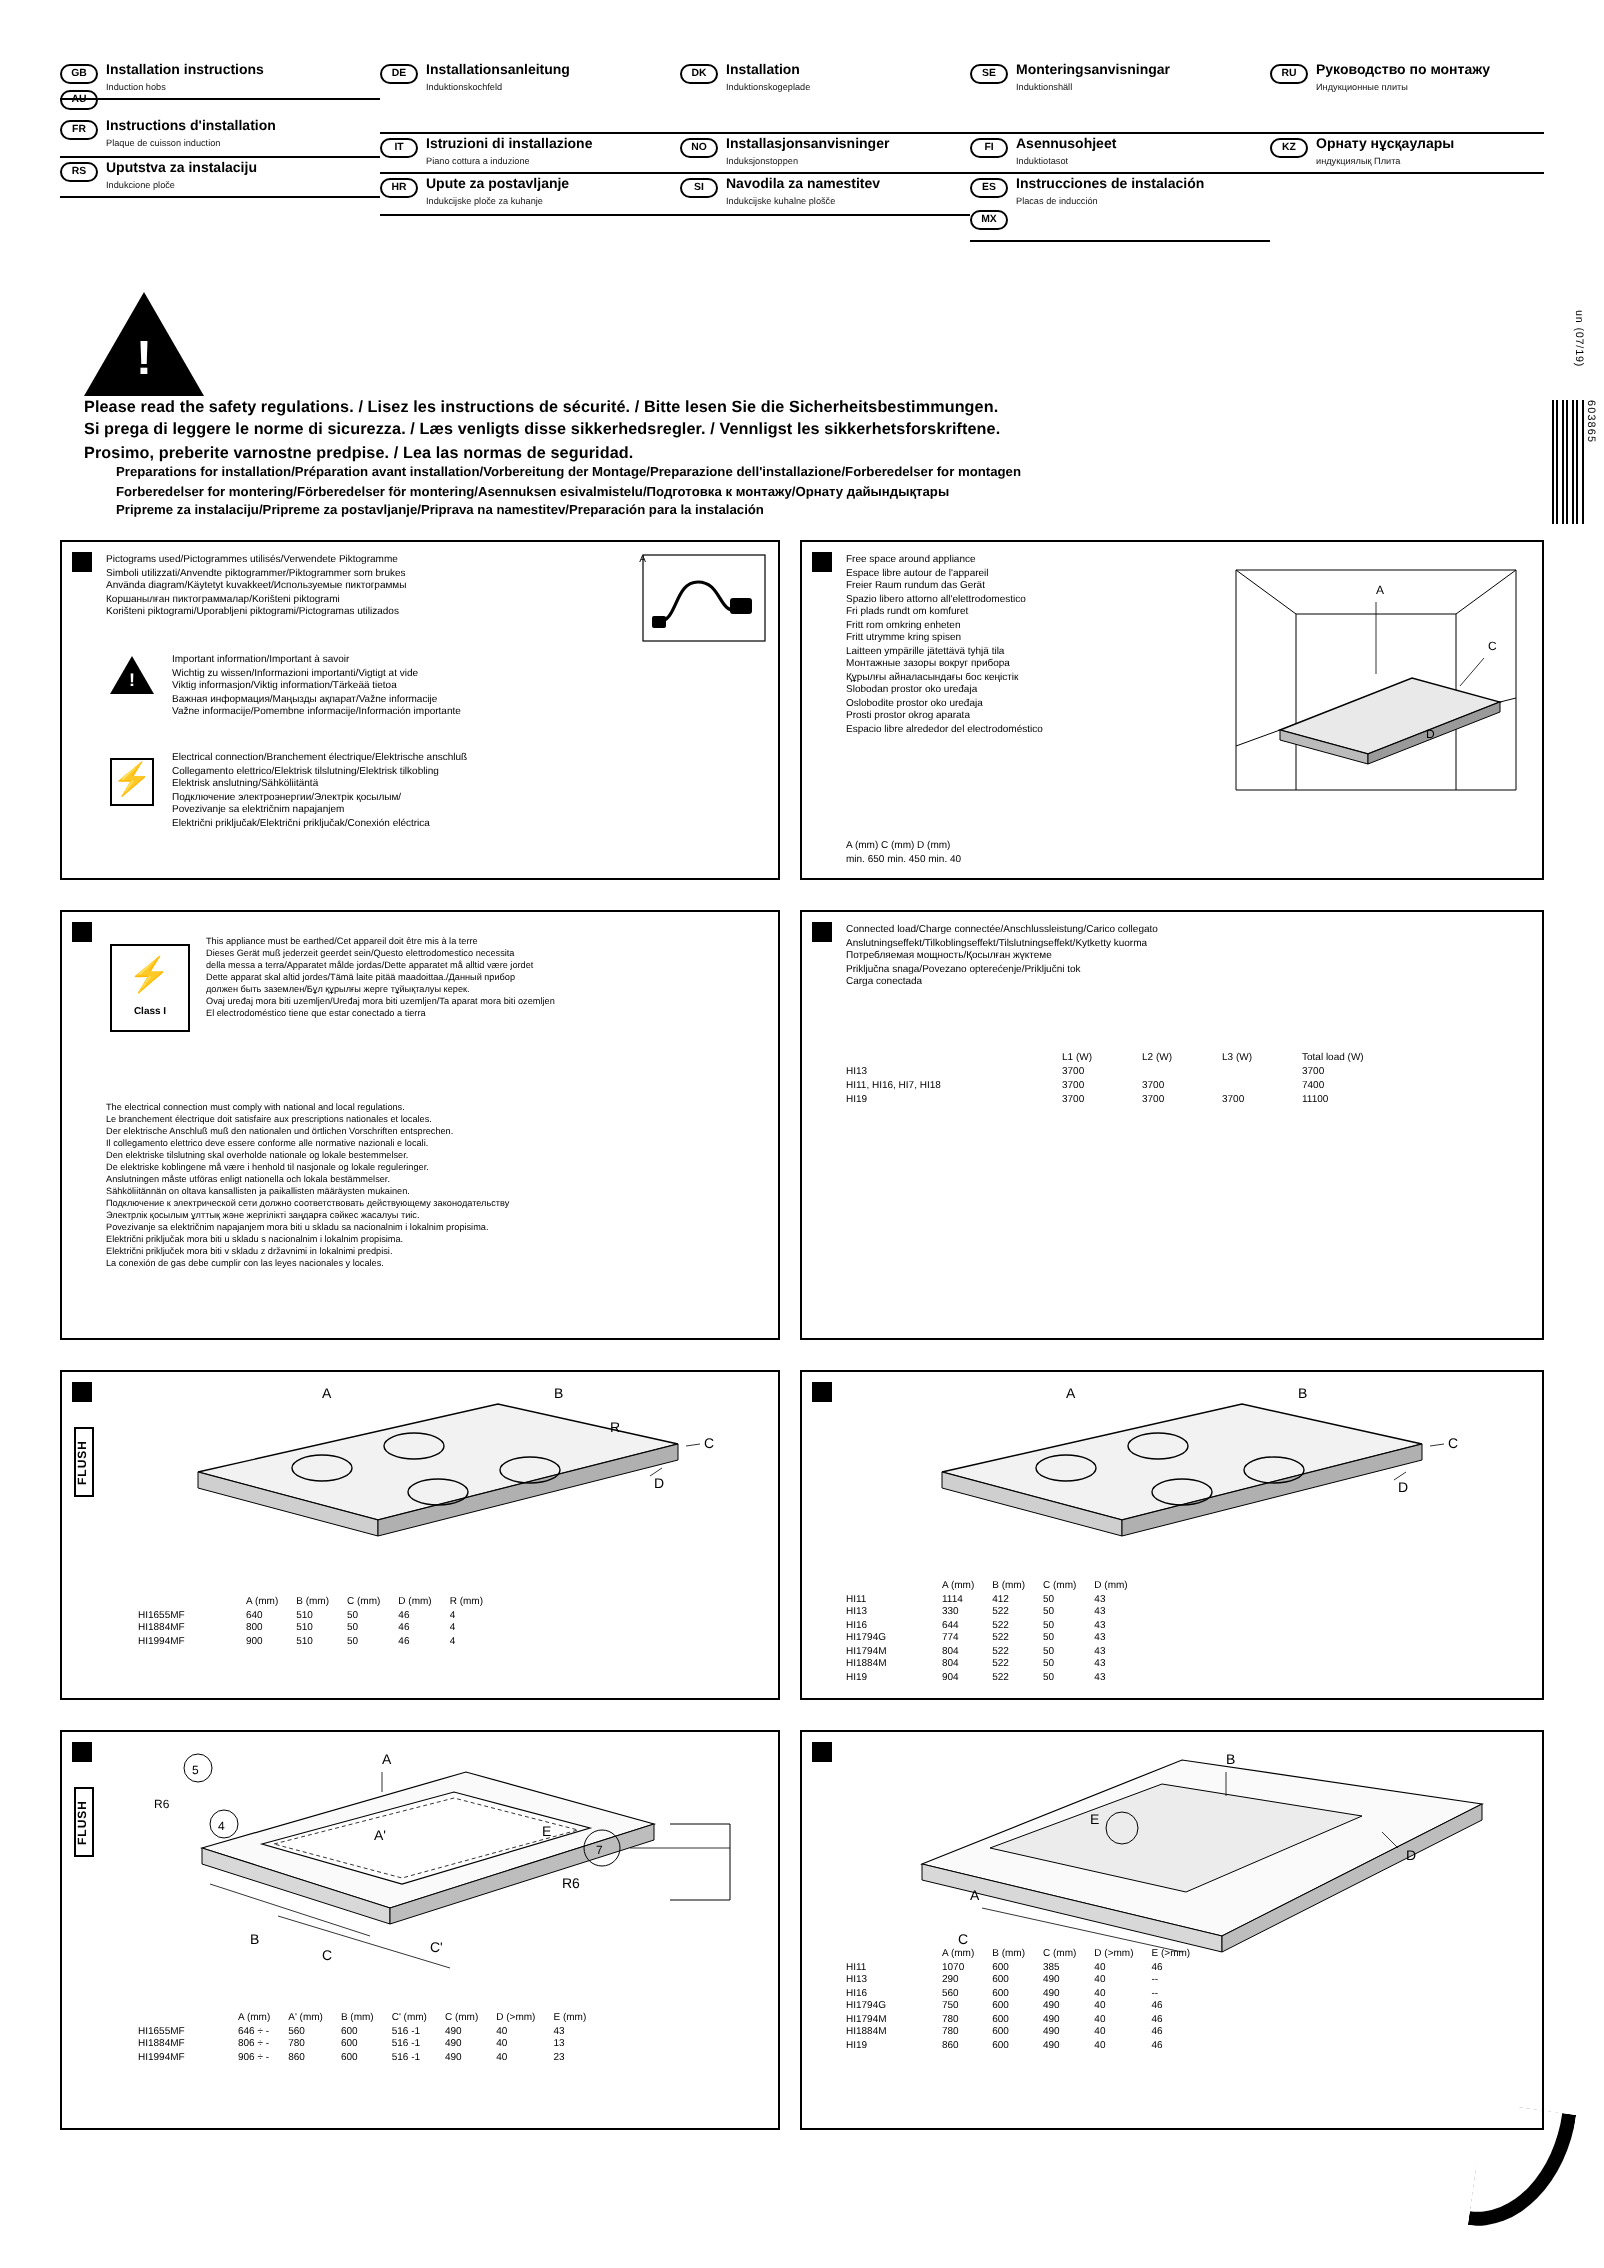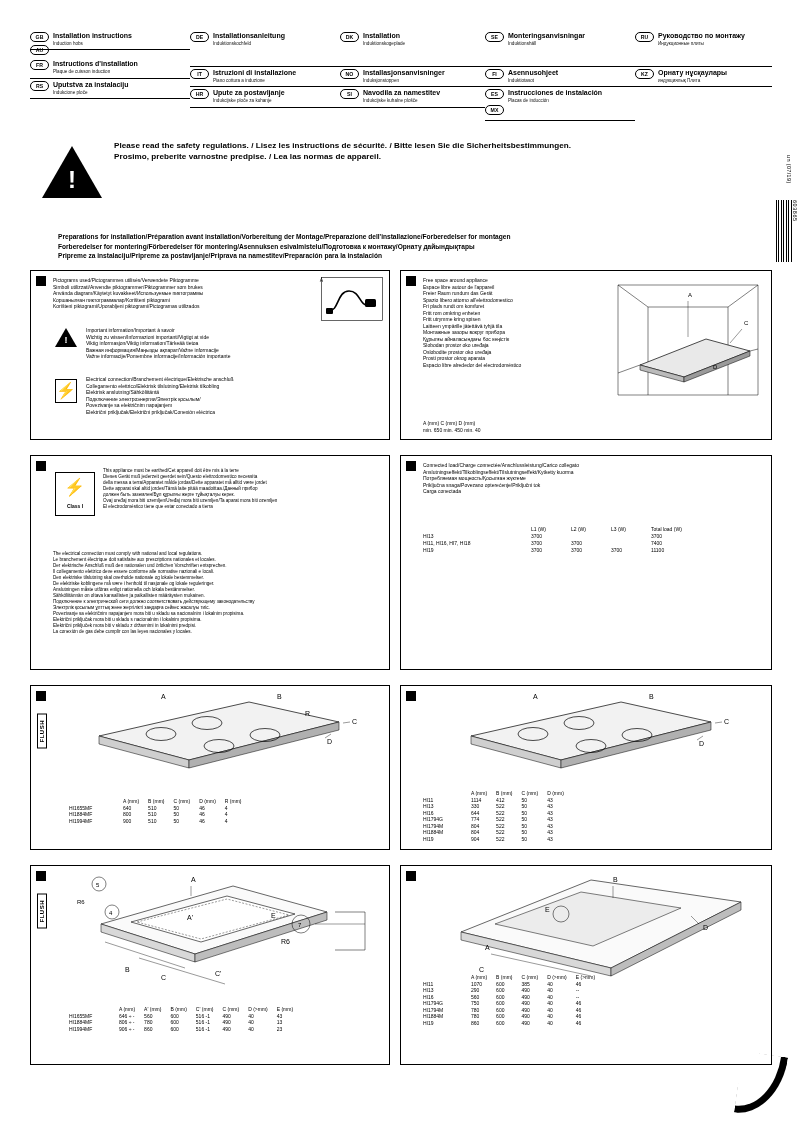--- a/index.html
+++ b/index.html
@@ -37,21 +37,21 @@
     font-size:5.2px; line-height:9px; text-align:center; margin-right:4px;
     flex:0 0 auto; font-weight:bold;
   }
   .lang-txt { line-height:1.25; }
   .lang-title { font-size:7px; font-weight:bold; }
   .lang-sub { font-size:4.6px; color:#111; }
 
   
   .warn-wrap {
     position:absolute; left:42px; top:140px; width:700px;
-    display:flex; align-items:flex-start;
+    display:flex; align-items:flex-start;flex-direction:column;
   }
   .warn-tri {
     width:0; height:0; margin-top:6px; margin-right:12px;
     border-left:30px solid transparent; border-right:30px solid transparent;
     border-bottom:52px solid #000; position:relative; flex:0 0 auto;
   }
   .warn-tri:after {
     content:"!"; position:absolute; left:-4px; top:20px; width:8px;
     color:#fff; font-size:24px; font-weight:bold; line-height:28px; text-align:center;
   }
@@ -276,21 +276,22 @@
           <div class="lang-sub">индукциялық Плита</div>
         </div>
       </div>
     </div>
   </div>
 
   <div class="warn-wrap">
     <div class="warn-tri"></div>
     <div class="warn-lines">
       <div>Please read the safety regulations. / Lisez les instructions de sécurité. / Bitte lesen Sie die Sicherheitsbestimmungen.</div>
-      <div>Prosimo, preberite varnostne predpise. / Lea las normas de appareil.</div>
+      <div>Si prega di leggere le norme di sicurezza. / Læs venligts disse sikkerhedsregler. / Vennligst les sikkerhetsforskriftene.</div>
+      <div>Prosimo, preberite varnostne predpise. / Lea las normas de seguridad.</div>
     </div>
   </div>
 
   <div class="prep">
     <div>Preparations for installation/Préparation avant installation/Vorbereitung der Montage/Preparazione dell'installazione/Forberedelser for montagen</div>
     <div>Forberedelser for montering/Förberedelser för montering/Asennuksen esivalmistelu/Подготовка к монтажу/Орнату дайындықтары</div>
     <div>Pripreme za instalaciju/Pripreme za postavljanje/Priprava na namestitev/Preparación para la instalación</div>
   </div>
 
   <div class="side-code">un (07/19)</div>

